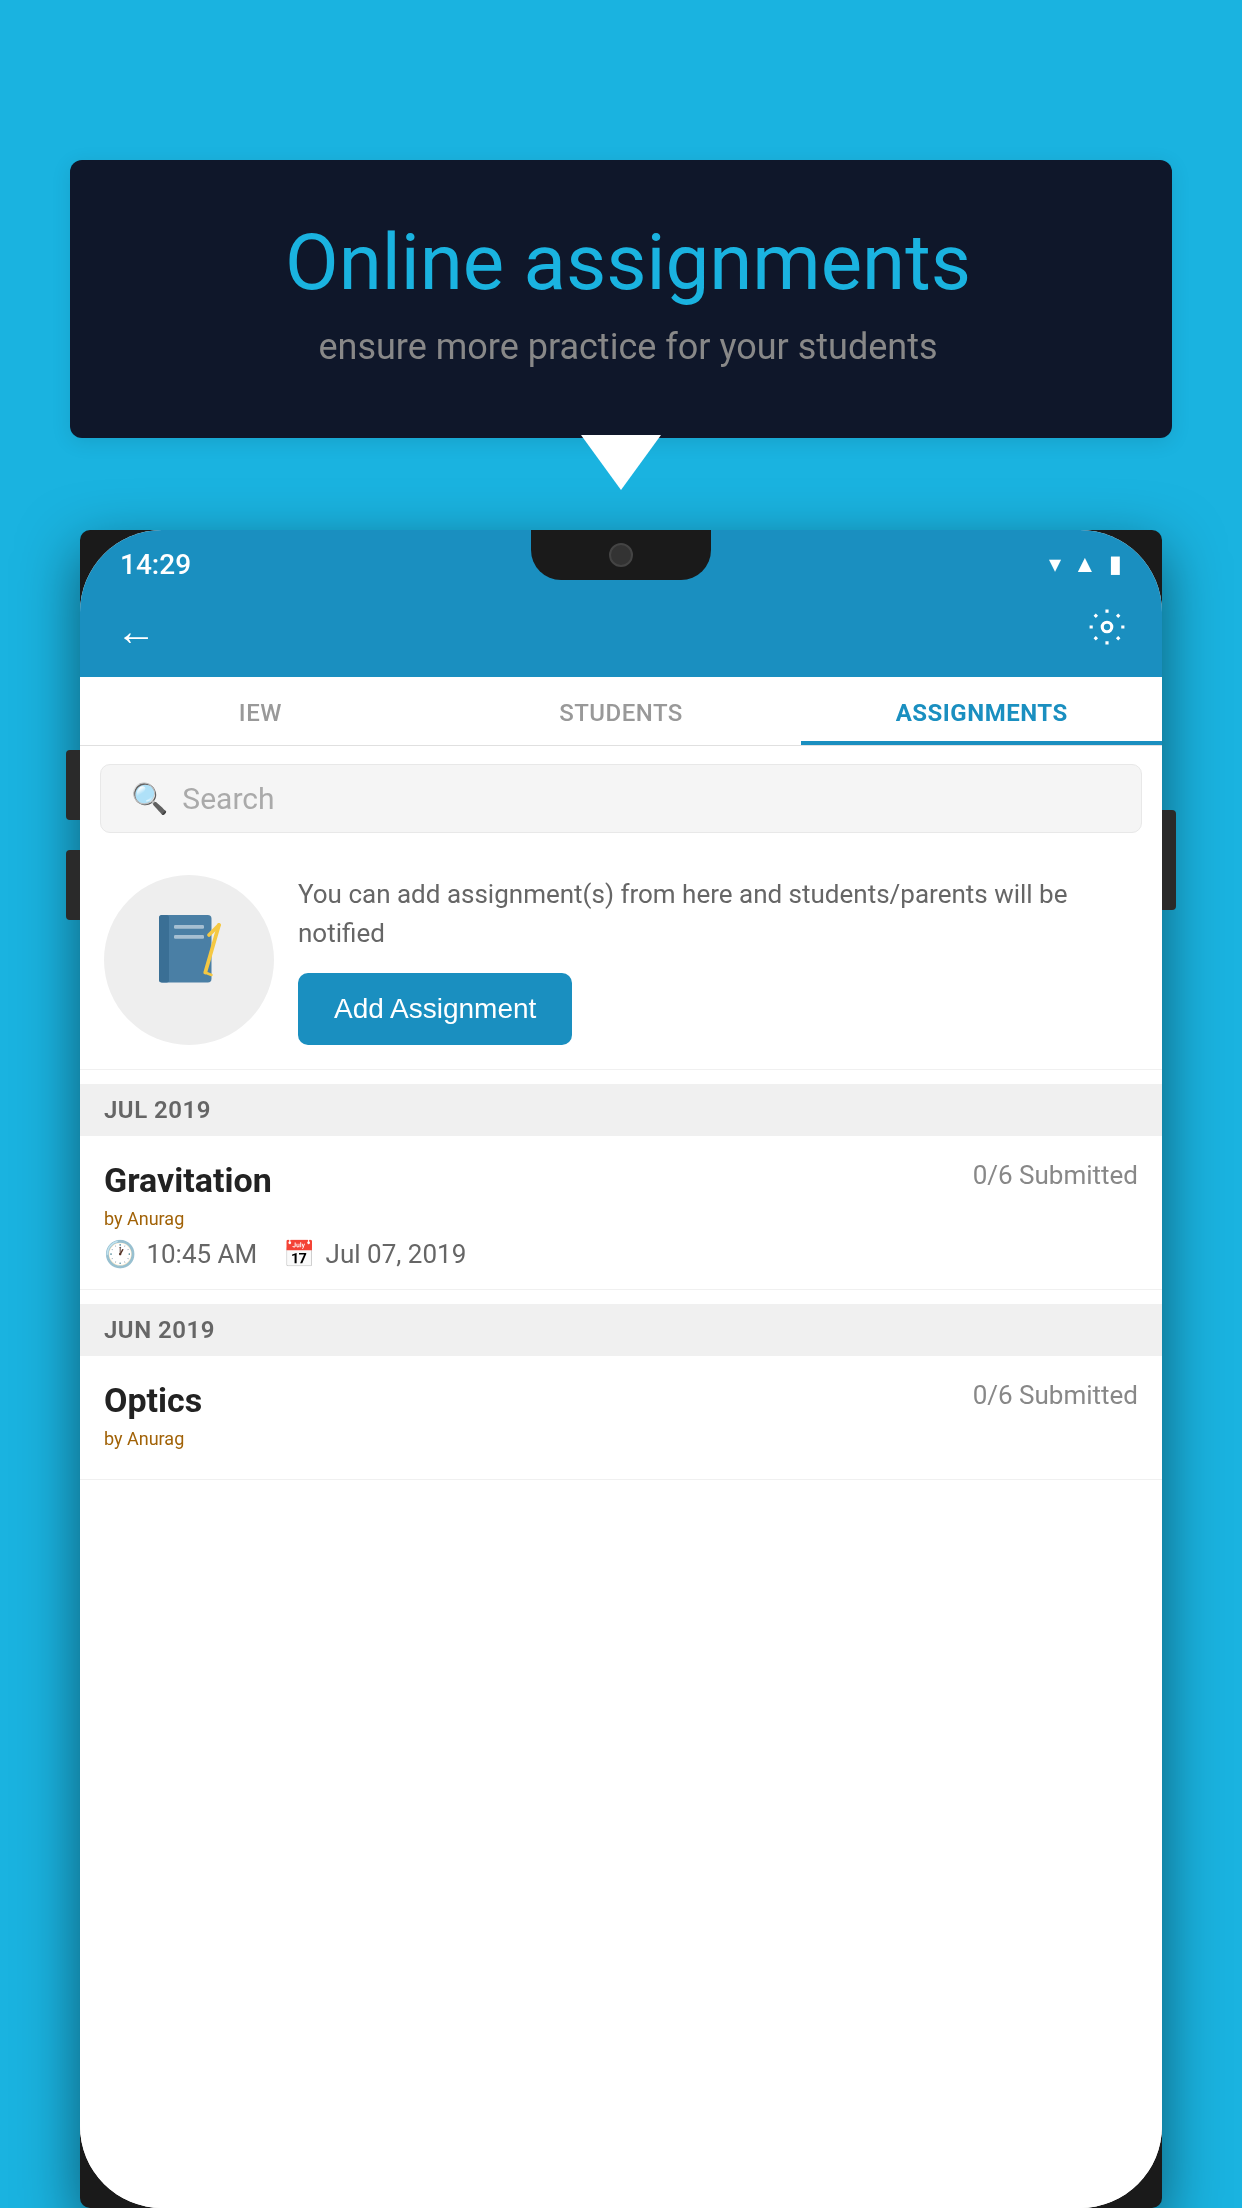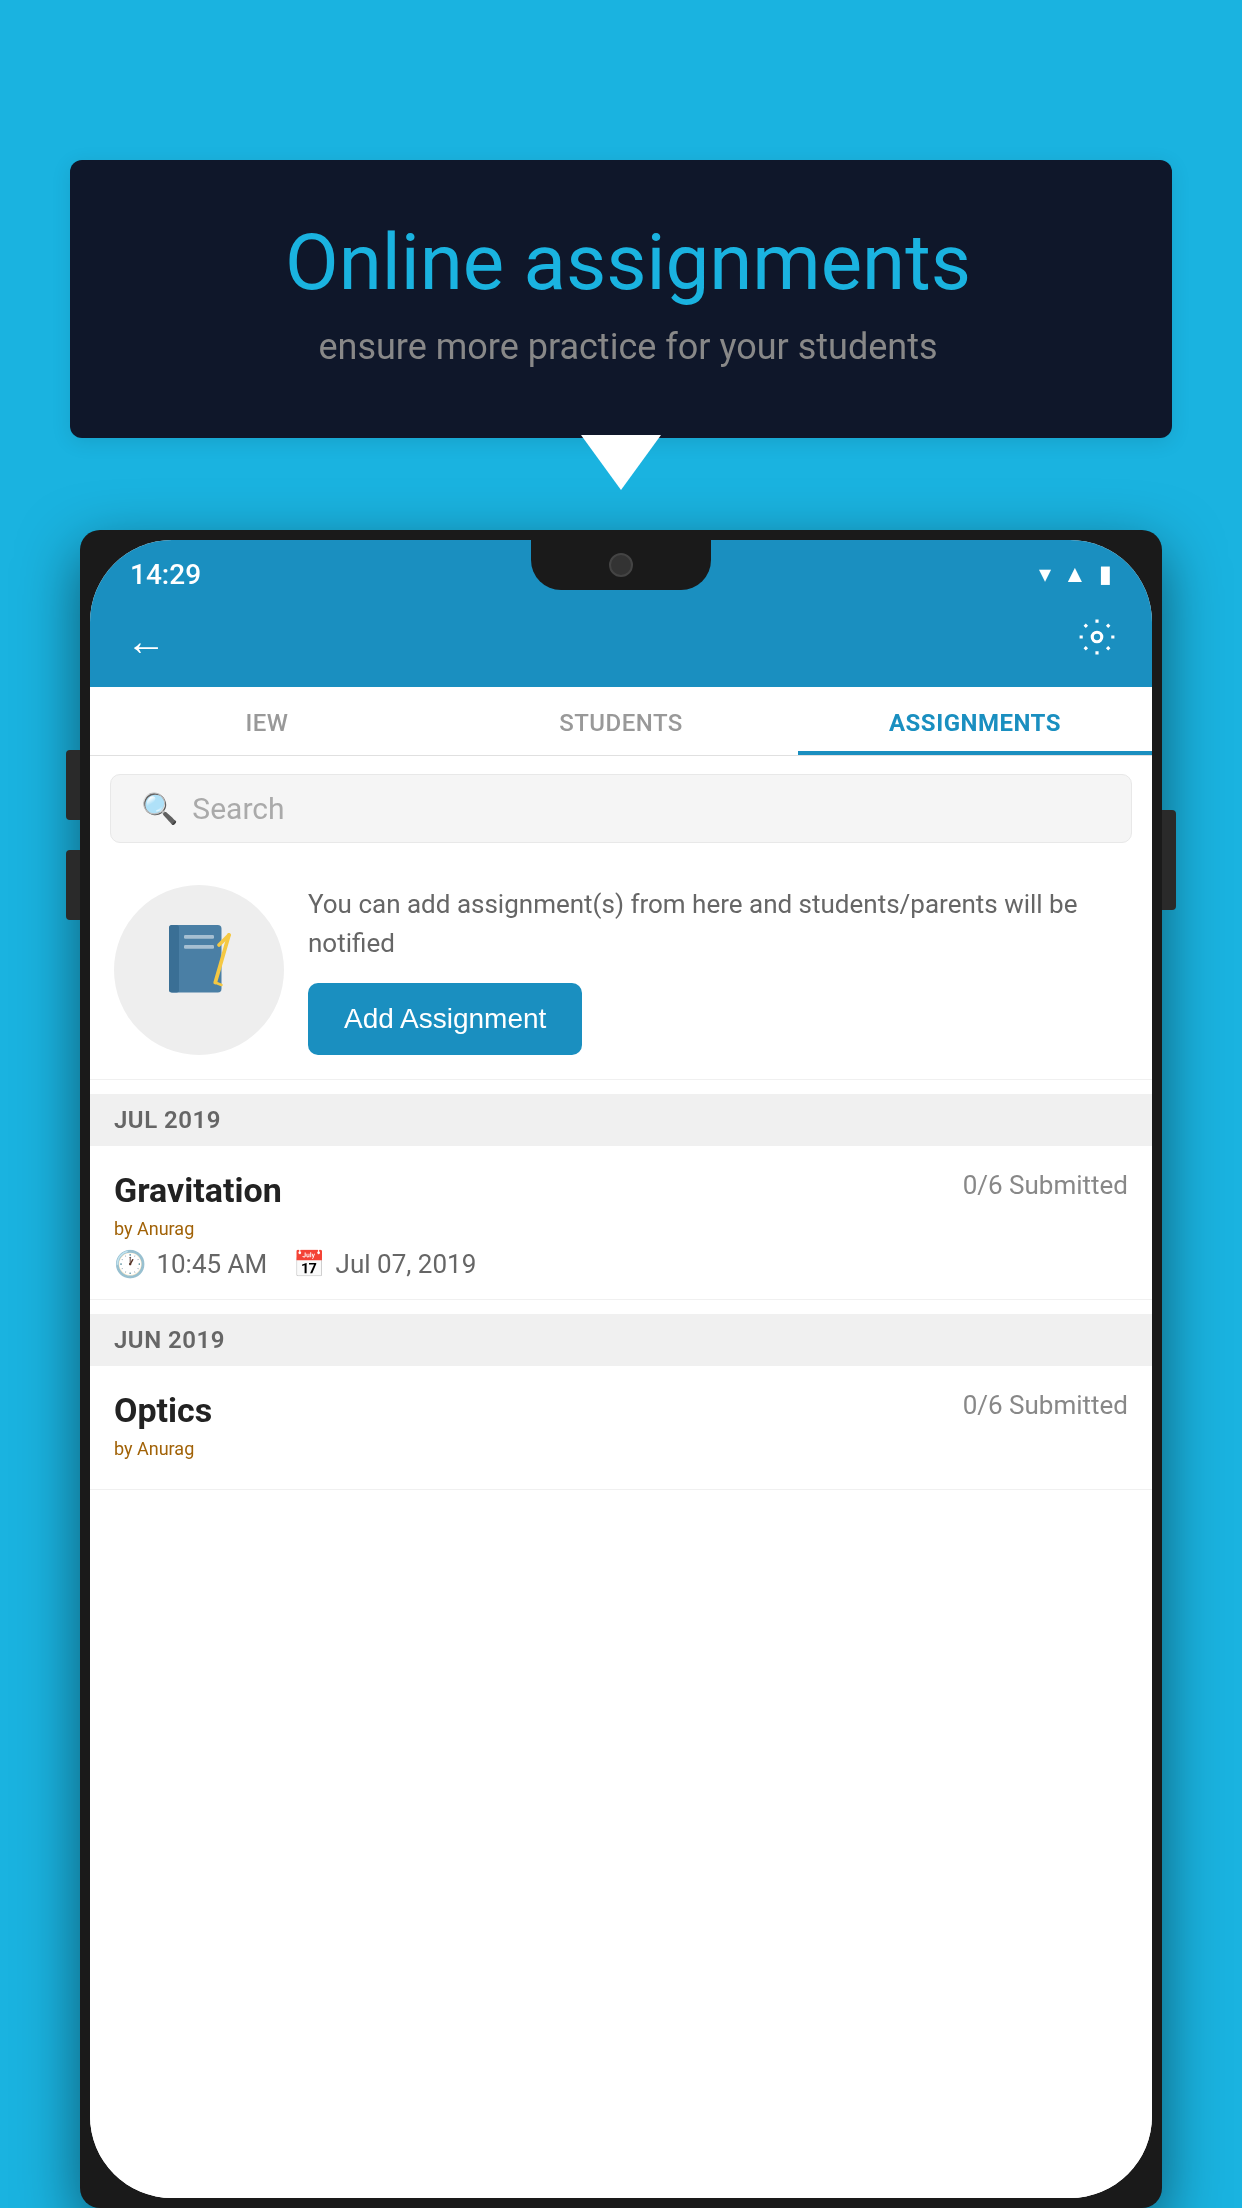--- a/index.html
+++ b/index.html
@@ -64,22 +64,21 @@
       position: absolute;
       top: 530px;
       left: 80px;
       right: 80px;
       bottom: 0px;
       z-index: 3;
     }
 
     .phone-outer {
       background: #1a1a1a;
-      border-radius: 20px;
-      padding: 10px;
+      border-radius: 10px;
       box-shadow: 0 20px 60px rgba(0,0,0,0.5);
       height: 100%;
     }
 
     .phone-inner {
       background: #ffffff;
       border-radius: 82px;
       overflow: hidden;
       height: 100%;
       position: relative;

